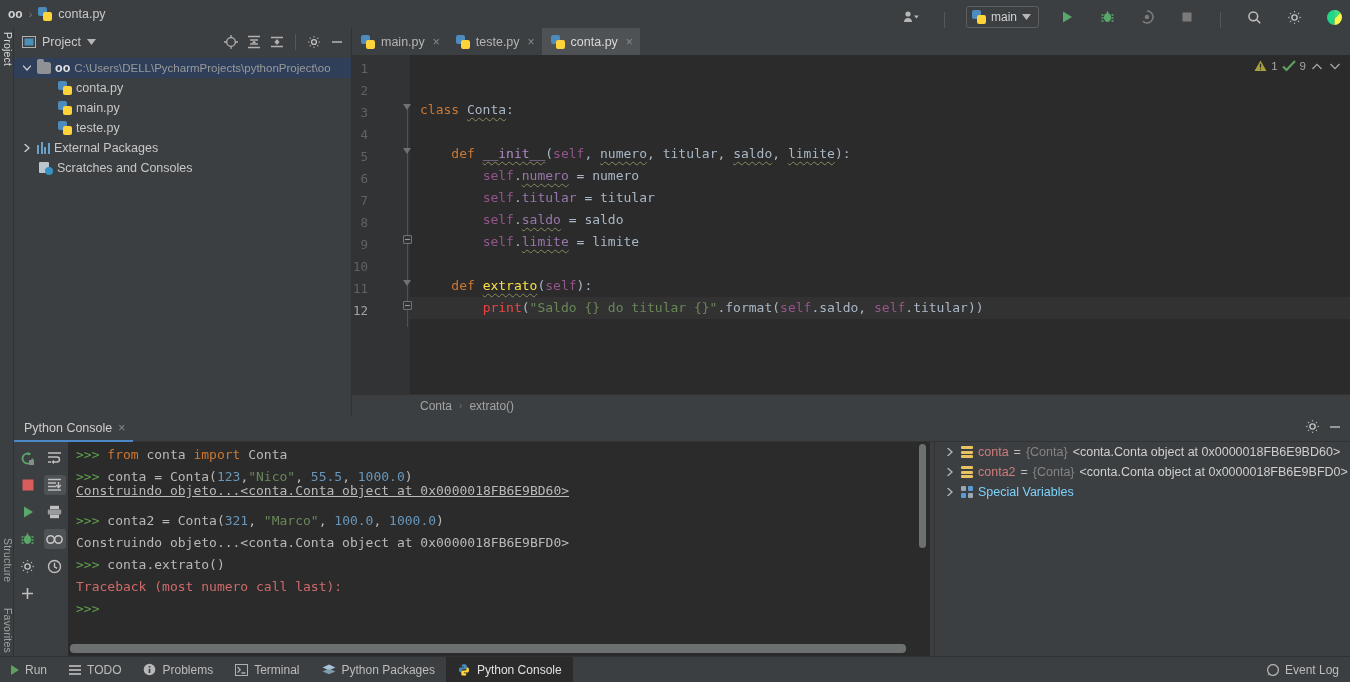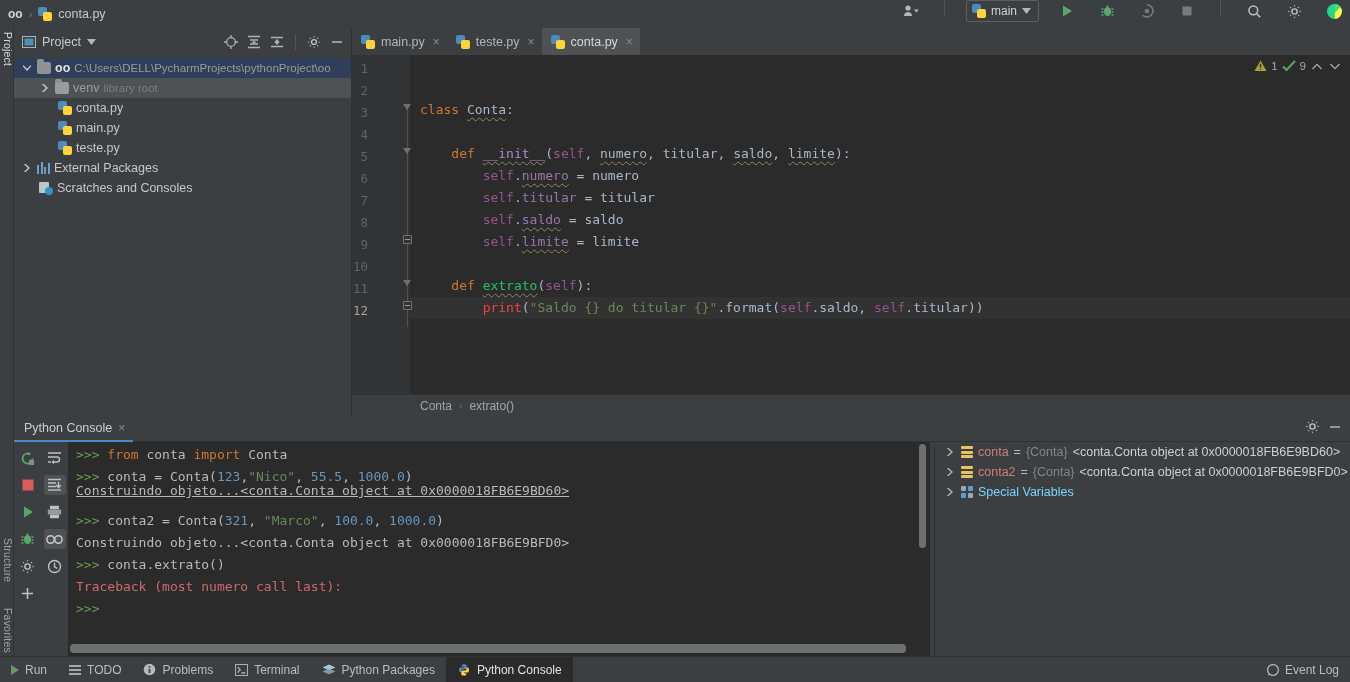--- a/index.html
+++ b/index.html
@@ -17,21 +17,21 @@
     position: absolute; left: 0; top: 0; width: 1350px; height: 28px;
     background: #3c3f41; display: flex; align-items: center;
     font-size: 12.5px; color: #c8c8c8;
   }
   .tb-crumb { display: flex; align-items: center; gap: 6px; padding-left: 8px; }
   .tb-crumb .sep { color: #7a7a7a; font-size: 11px; }
   .tb-oo { font-weight: bold; font-size: 12px; color: #d6d6d6; }
 
   .tb-right {
     position: absolute; right: 4px; top: 0; height: 28px;
-    display: flex; align-items: flex-start; gap: 16px;
+    display: flex; align-items: flex-end; gap: 16px;
   }
   .tb-icon {
     width: 24px; height: 22px; display: flex; align-items: center; justify-content: center;
   }
   .vsep { width: 1px; height: 16px; background: #565656; margin: 0 5px; }
   .runconfig {
     display: flex; align-items: center; gap: 5px; height: 22px;
     padding: 0 7px 0 5px; border: 1px solid #5e6060; border-radius: 3px;
     font-size: 12px; color: #d2d2d2; background: #3c3f41;
   }
@@ -129,21 +129,21 @@
 
   .codearea {
     position: absolute; left: 58px; top: 0; right: 0; height: 100%;
     font-family: "DejaVu Sans Mono", monospace; font-size: 13px;
     color: #a9b7c6; white-space: pre;
   }
   .cline { position: absolute; left: 10px; height: 22px; line-height: 22px; }
   .curline { position: absolute; left: 0; right: 0; height: 22px; background: #323232; }
 
   .k  { color: #cc7832; }           
-  .fn { color: #22c55e; }           
+  .fn { color: #fde047; }           
   .cls{ color: #a9b7c6; }           
   .mg { color: #b389c5; }           
   .sf { color: #94558d; }           
   .at { color: #9876aa; }           
   .st { color: #6a8759; }           
   .bi { color: #ef4444; }           
   .pn { color: #a9b7c6; }
   .warn-sq { text-decoration: underline wavy #8a8a5e 1px; text-underline-offset: 3px; }
 
   .insp {
@@ -382,30 +382,20 @@
         <span class="arrow">
           <svg width="8" height="6" viewBox="0 0 8 6">
               <path d="M0 0.6l4 4.4 4-4.4" fill="none" stroke="#cfcfcf" stroke-width="1.3"></path>
             </svg>
         </span>
         <span class="folder"></span>
         <span class="bold">oo</span>
         <span class="tpath">C:\Users\DELL\PycharmProjects\pythonProject\oo</span>
       </div>
 
-      <div class="trow sel-grey" style="padding-left:24px;">
-        <span class="arrow">
-          <svg width="6" height="8" viewBox="0 0 6 8">
-              <path d="M0.6 0l4.4 4-4.4 4" fill="none" stroke="#cfcfcf" stroke-width="1.3"></path>
-            </svg>
-        </span>
-        <span class="folder grey"></span>
-        <span class="tlabel" style="color:#9c9c9c;">venv</span>
-        <span class="tsub">library root</span>
-      </div>
 
       <div class="trow" style="padding-left:44px;">
         <span class="pyicon">
             <i class="b"></i>
             <i class="y"></i>
           </span>
         <span class="tlabel">conta.py</span>
       </div>
       <div class="trow" style="padding-left:44px;">
         <span class="pyicon">

